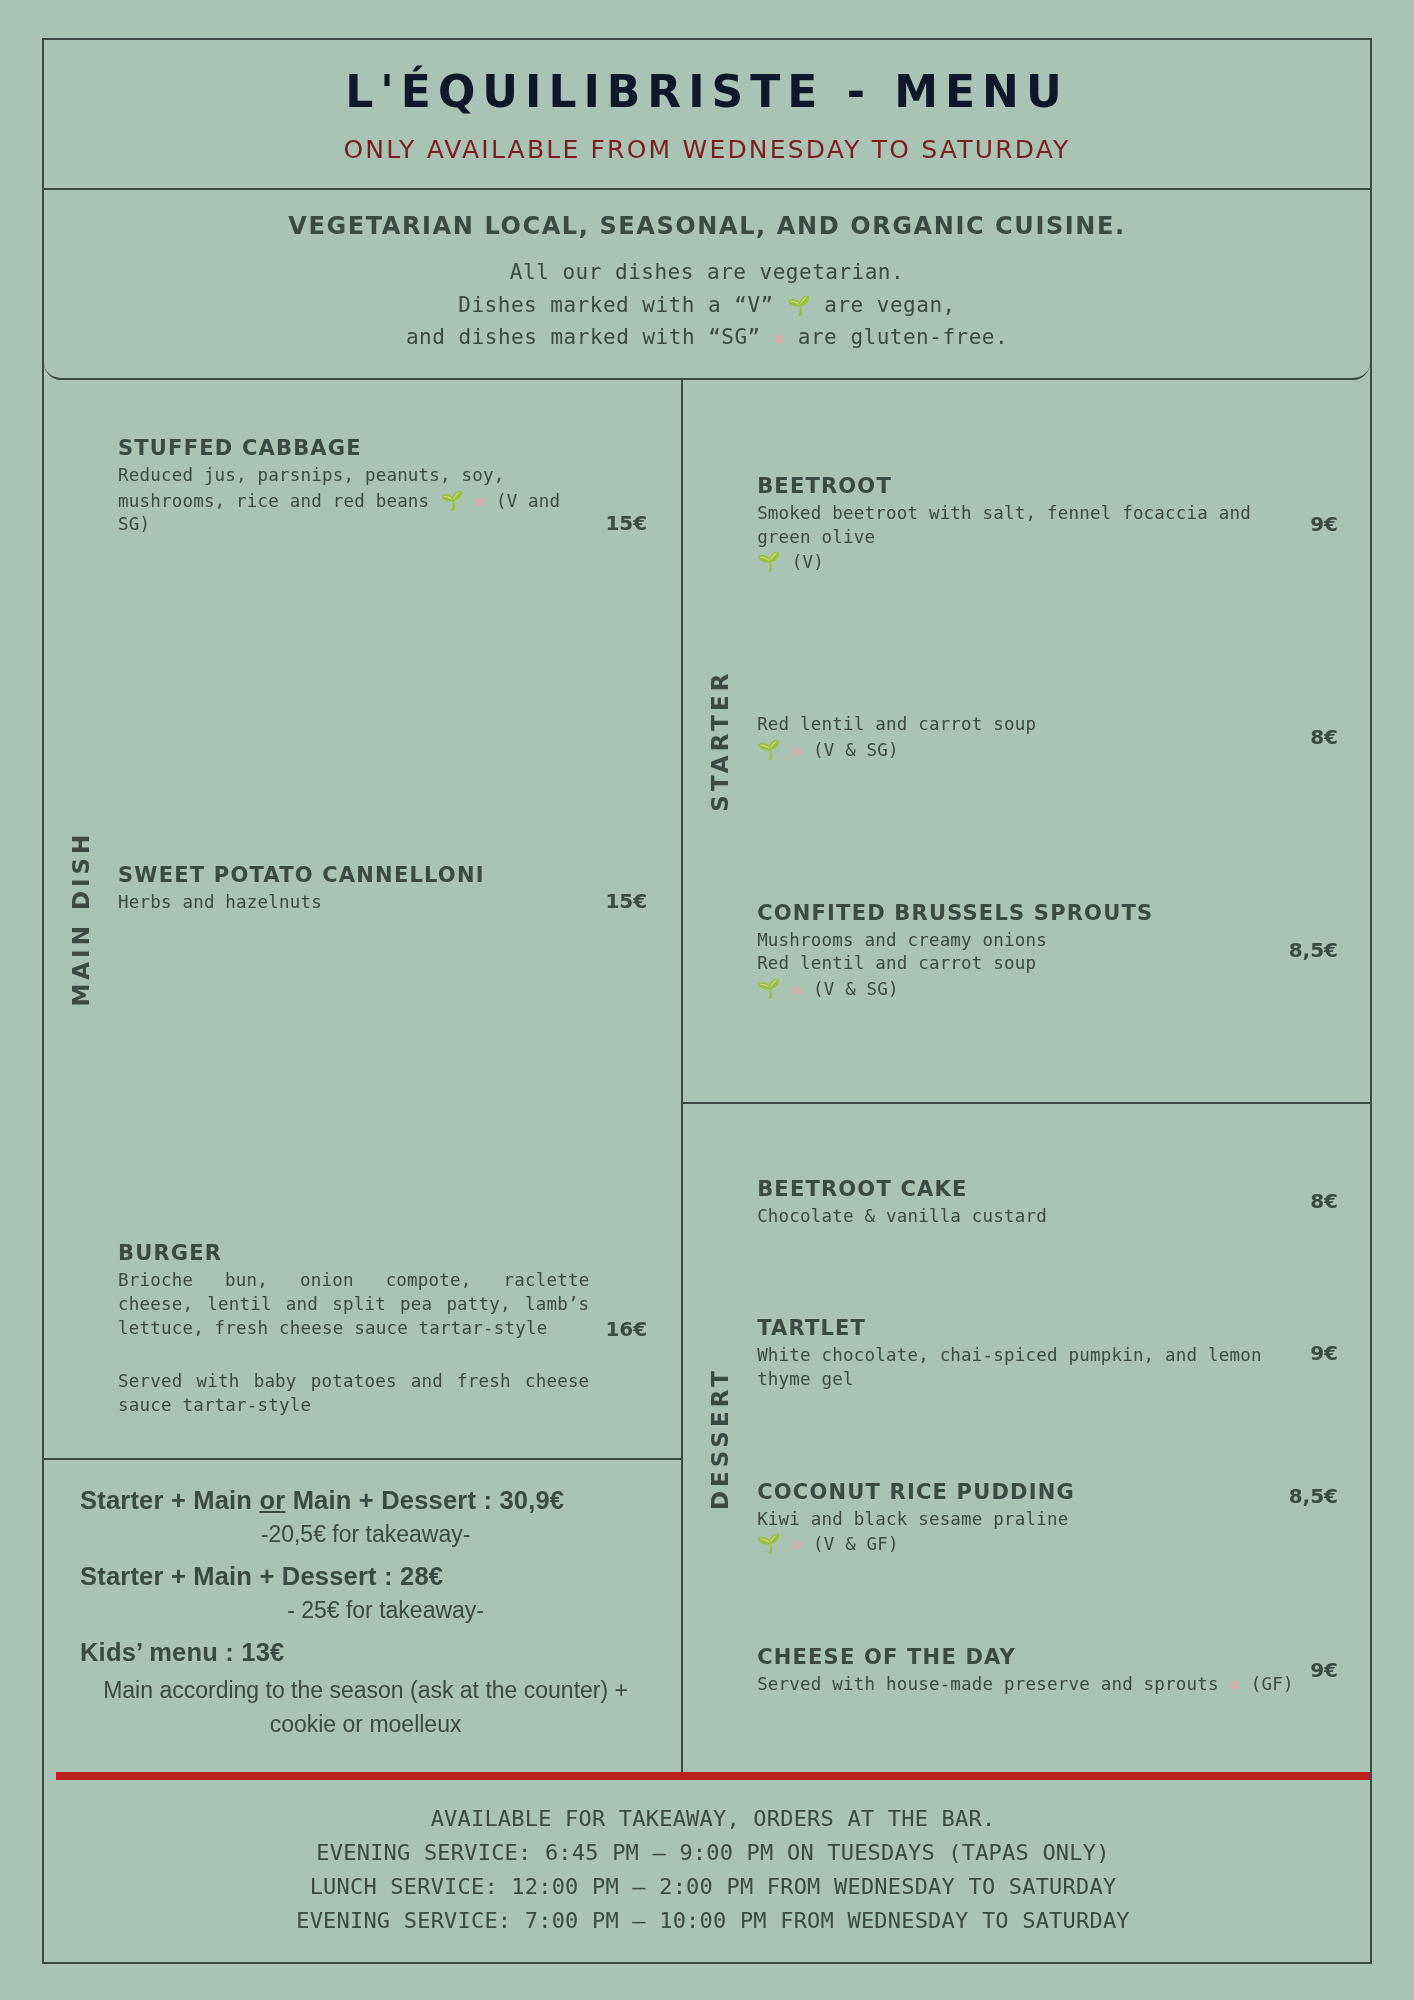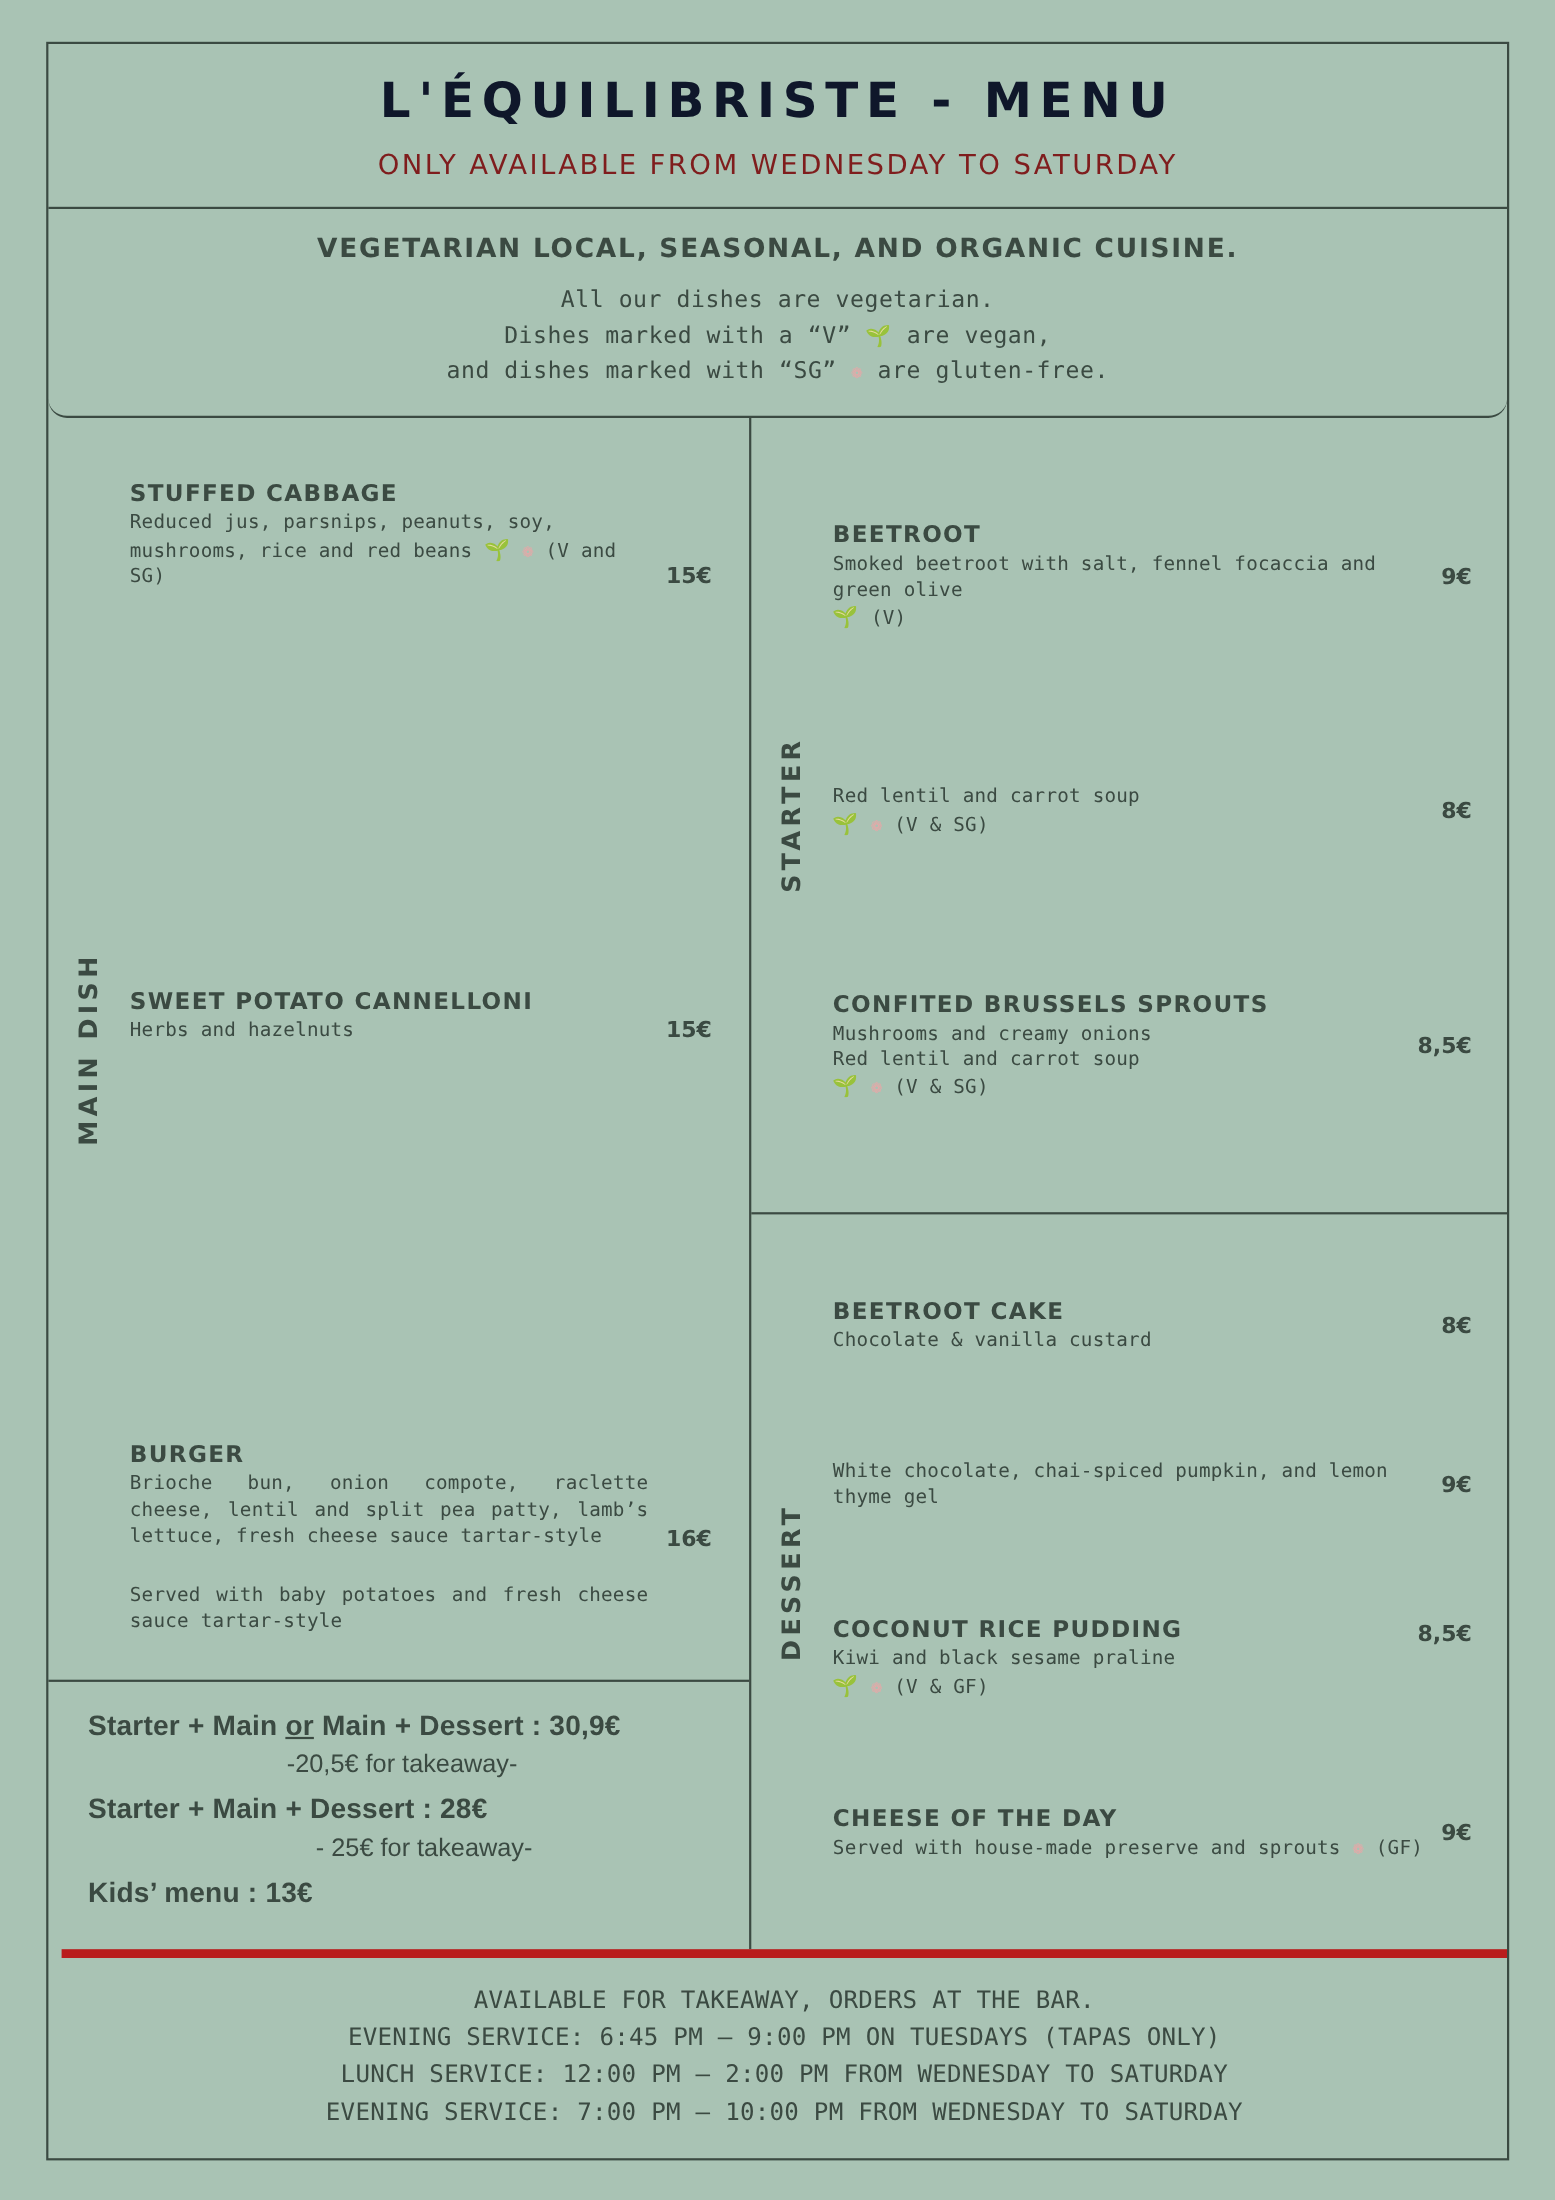--- a/index.html
+++ b/index.html
@@ -272,20 +272,21 @@
         </div>
 
         <div class="formulas">
           <div class="formula-main">
             <span>Starter + Main </span><u>or</u><span> Main + Dessert : 30,9€</span>
           </div>
           <div class="formula-sub">-20,5€ for takeaway-</div>
           <div class="formula-main">Starter + Main + Dessert : 28€</div>
           <div class="formula-sub right">- 25€ for takeaway-</div>
           <div class="formula-main">Kids’ menu : 13€</div>
+          <div class="kids-desc">Main according to the season (ask at the counter) + cookie or moelleux</div>
         </div>
 
       </div>
 
       <div class="col-right">
 
         <div class="section starter-section">
           <div class="section-label">STARTER</div>
           <div class="section-items">
 
@@ -337,20 +338,21 @@
             <div class="dish">
               <div class="dish-text">
                 <div class="dish-name">BEETROOT CAKE</div>
                 <div class="dish-desc">Chocolate &amp; vanilla custard</div>
               </div>
               <div class="dish-price mid">8€</div>
             </div>
 
             <div class="dish">
               <div class="dish-text">
+                <div class="dish-name">TARTLET</div>
                 <div class="dish-desc">White chocolate, chai-spiced pumpkin, and lemon thyme gel</div>
               </div>
               <div class="dish-price mid">9€</div>
             </div>
 
             <div class="dish">
               <div class="dish-text">
                 <div class="dish-name">COCONUT RICE PUDDING</div>
                 <div class="dish-desc">Kiwi and black sesame praline</div>
                 <div class="dish-desc">

